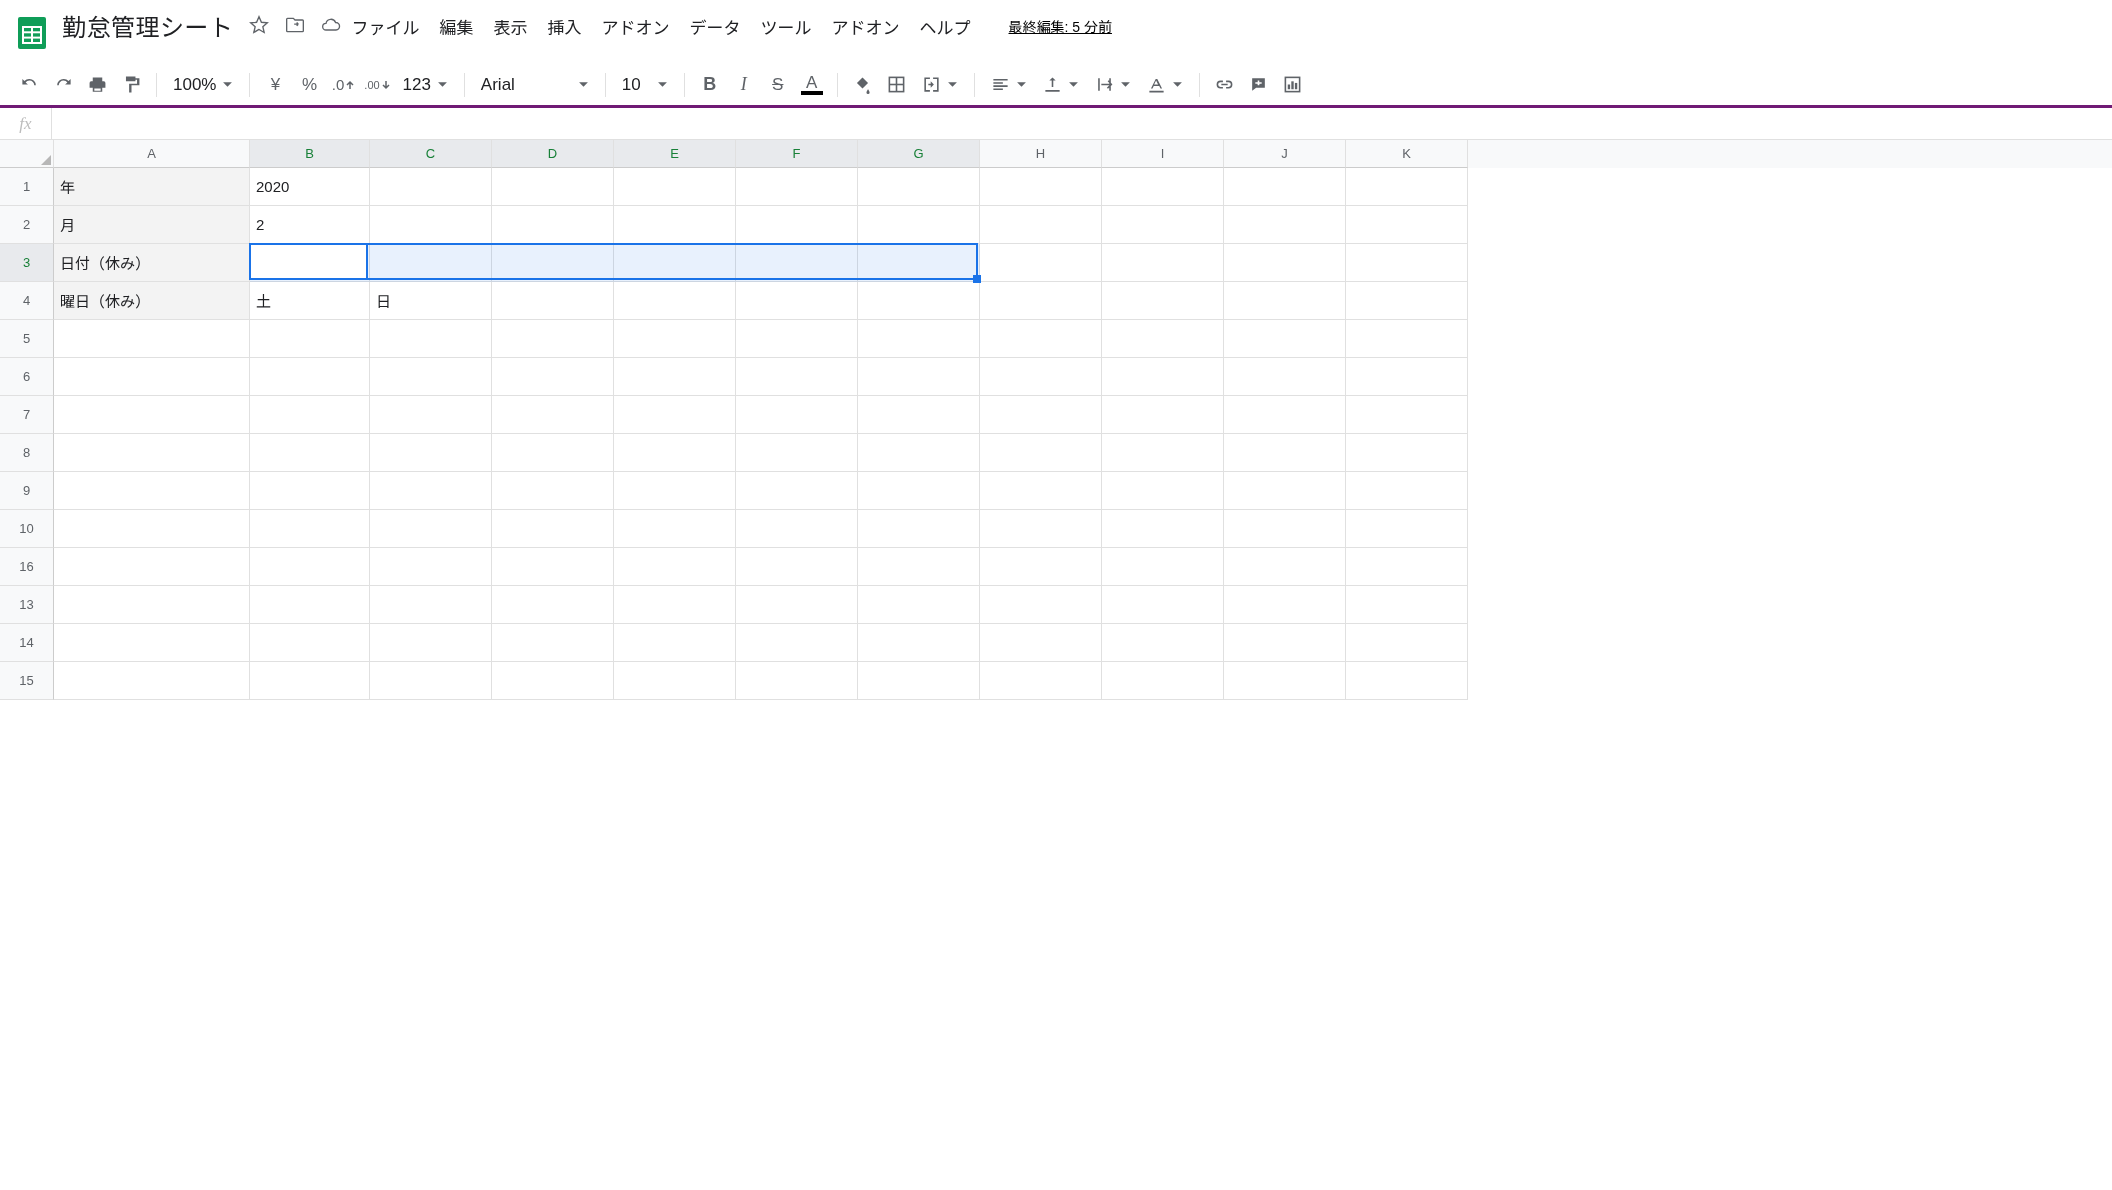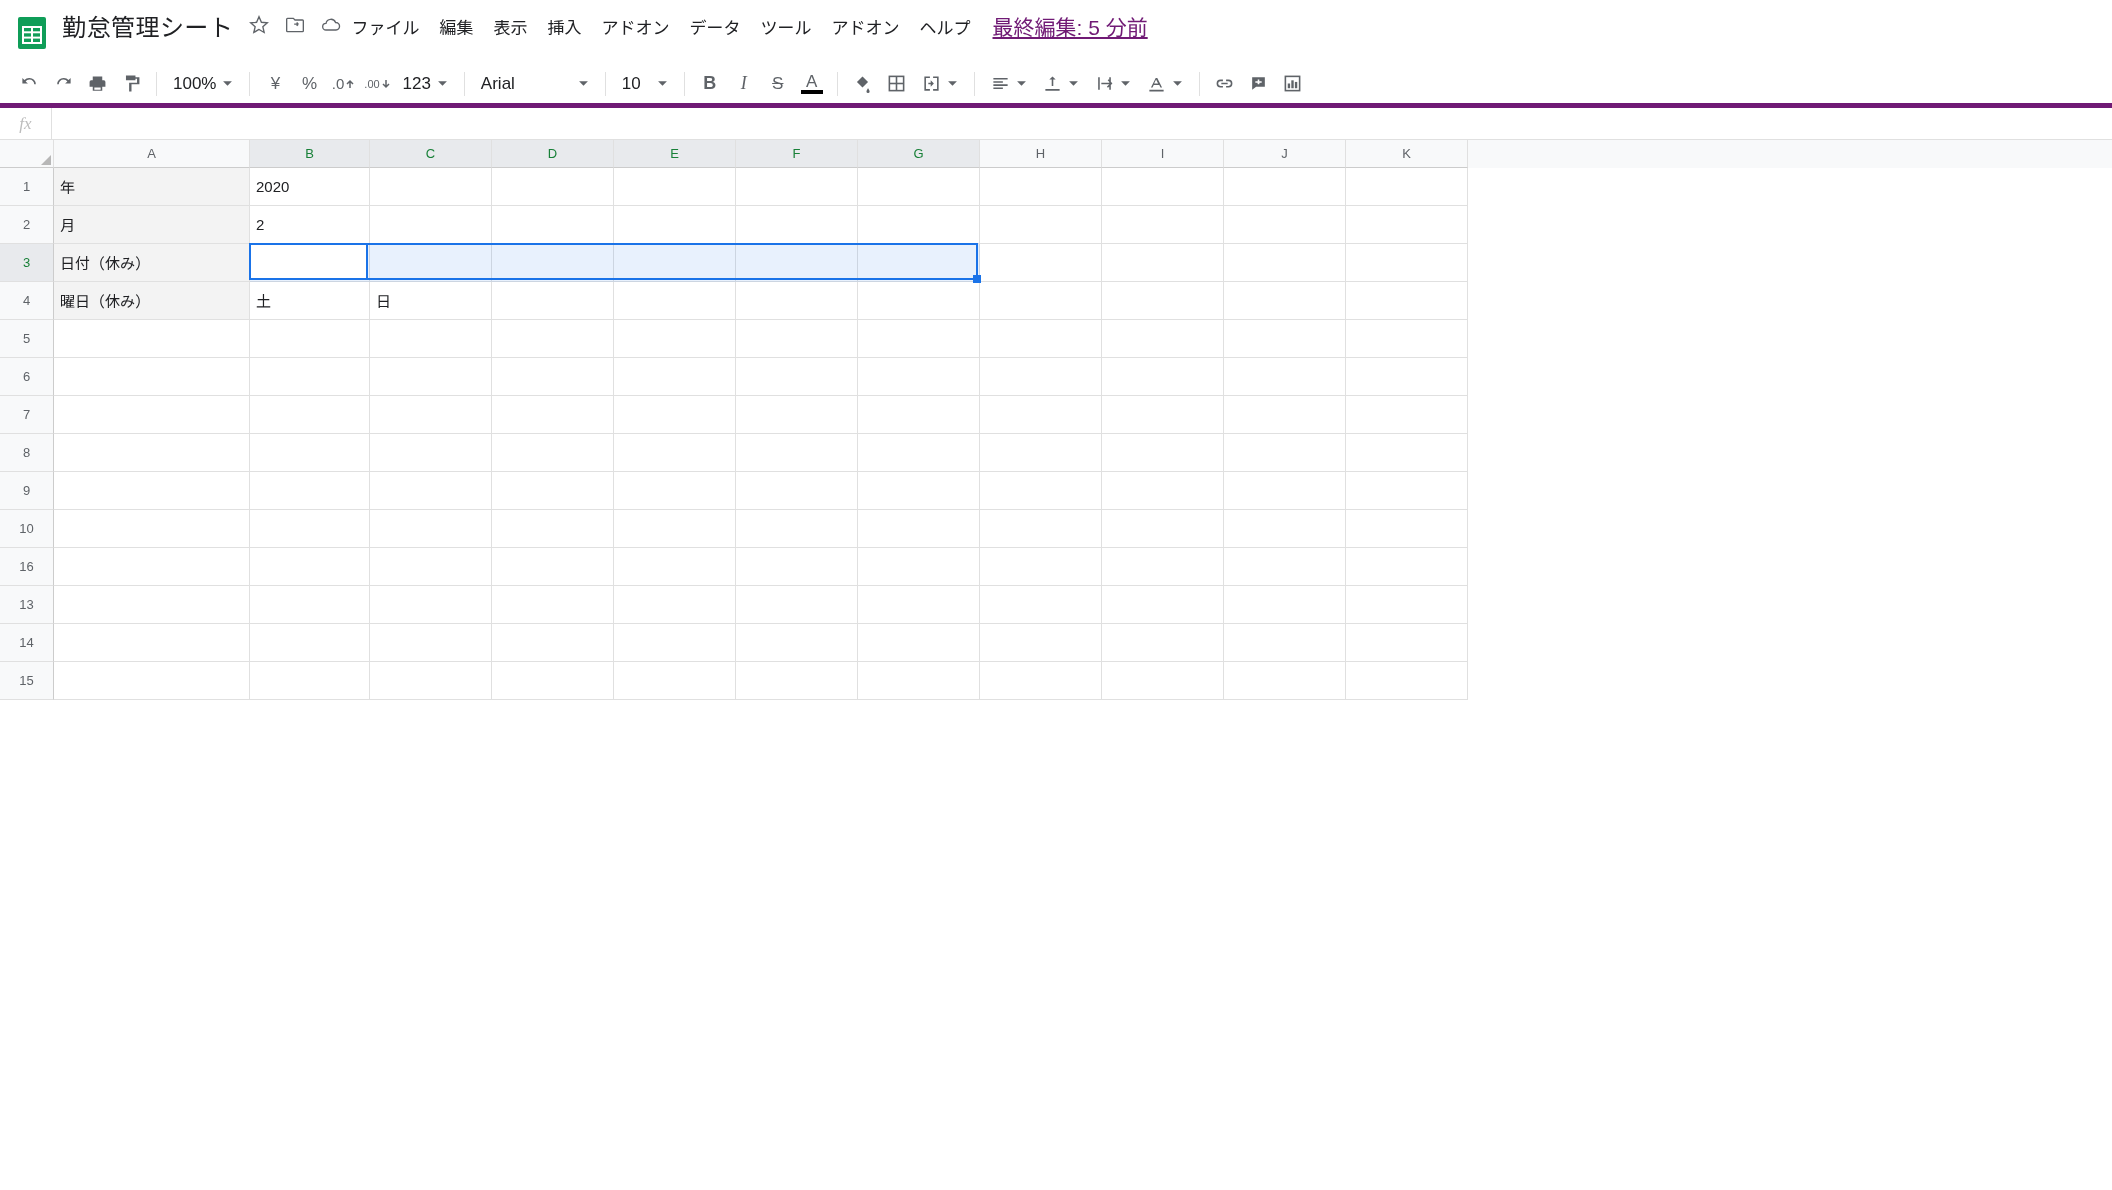--- a/index.html
+++ b/index.html
@@ -9,23 +9,23 @@
   .hdr{display:flex;align-items:flex-start;padding:8px 12px 0 12px;}
   .logo{width:40px;height:50px;display:flex;align-items:center;justify-content:center;margin-right:10px;flex-shrink:0;}
   .logo svg{width:36px;height:36px;}
   .hdr-center{flex:1;display:flex;flex-direction:row;}
   .titlebar{display:flex;align-items:center;gap:14px;height:34px;}
   .doc-title{font-size:24px;letter-spacing:0.5px;color:#202124;}
   .title-icon{color:#5f6368;width:22px;height:22px;display:flex;align-items:center;justify-content:center;}
   .title-icon svg{width:20px;height:20px;fill:currentColor;}
   .menubar{display:flex;align-items:center;gap:0;height:32px;margin-top:2px;font-size:17px;color:#202124;}
   .menu-item{padding:4px 10px;border-radius:3px;cursor:pointer;}
-  .last-edit{margin-left:12px;color:#701a75;text-decoration:underline;font-size:21px;}
+  .last-edit{margin-left:28px;color:#000000;text-decoration:underline;font-size:14px;}
   
-  .toolbar{display:flex;align-items:center;height:44px;border-bottom:5px solid #701a75;padding:0 14px;gap:4px;margin-top:6px;}
+  .toolbar{display:flex;align-items:center;height:44px;border-bottom:3px solid #701a75;padding:0 14px;gap:4px;margin-top:6px;}
   .tb-btn{display:flex;align-items:center;justify-content:center;min-width:30px;height:30px;color:#5f6368;cursor:pointer;border-radius:3px;font-size:17px;}
   .tb-btn svg{width:19px;height:19px;fill:currentColor;}
   .tb-sep{width:1px;height:24px;background:#e0e0e0;margin:0 6px;}
   .tb-drop{display:flex;align-items:center;gap:6px;padding:0 6px;height:30px;color:#202124;cursor:pointer;font-size:17px;}
   .tb-text{font-size:17px;color:#5f6368;}
   .tb-font{min-width:120px;}
   .tb-size{min-width:44px;justify-content:center;}
   .textcolor-wrap{position:relative;display:flex;flex-direction:column;align-items:center;}
   .textcolor-bar{width:22px;height:4px;background:#000;}
   

